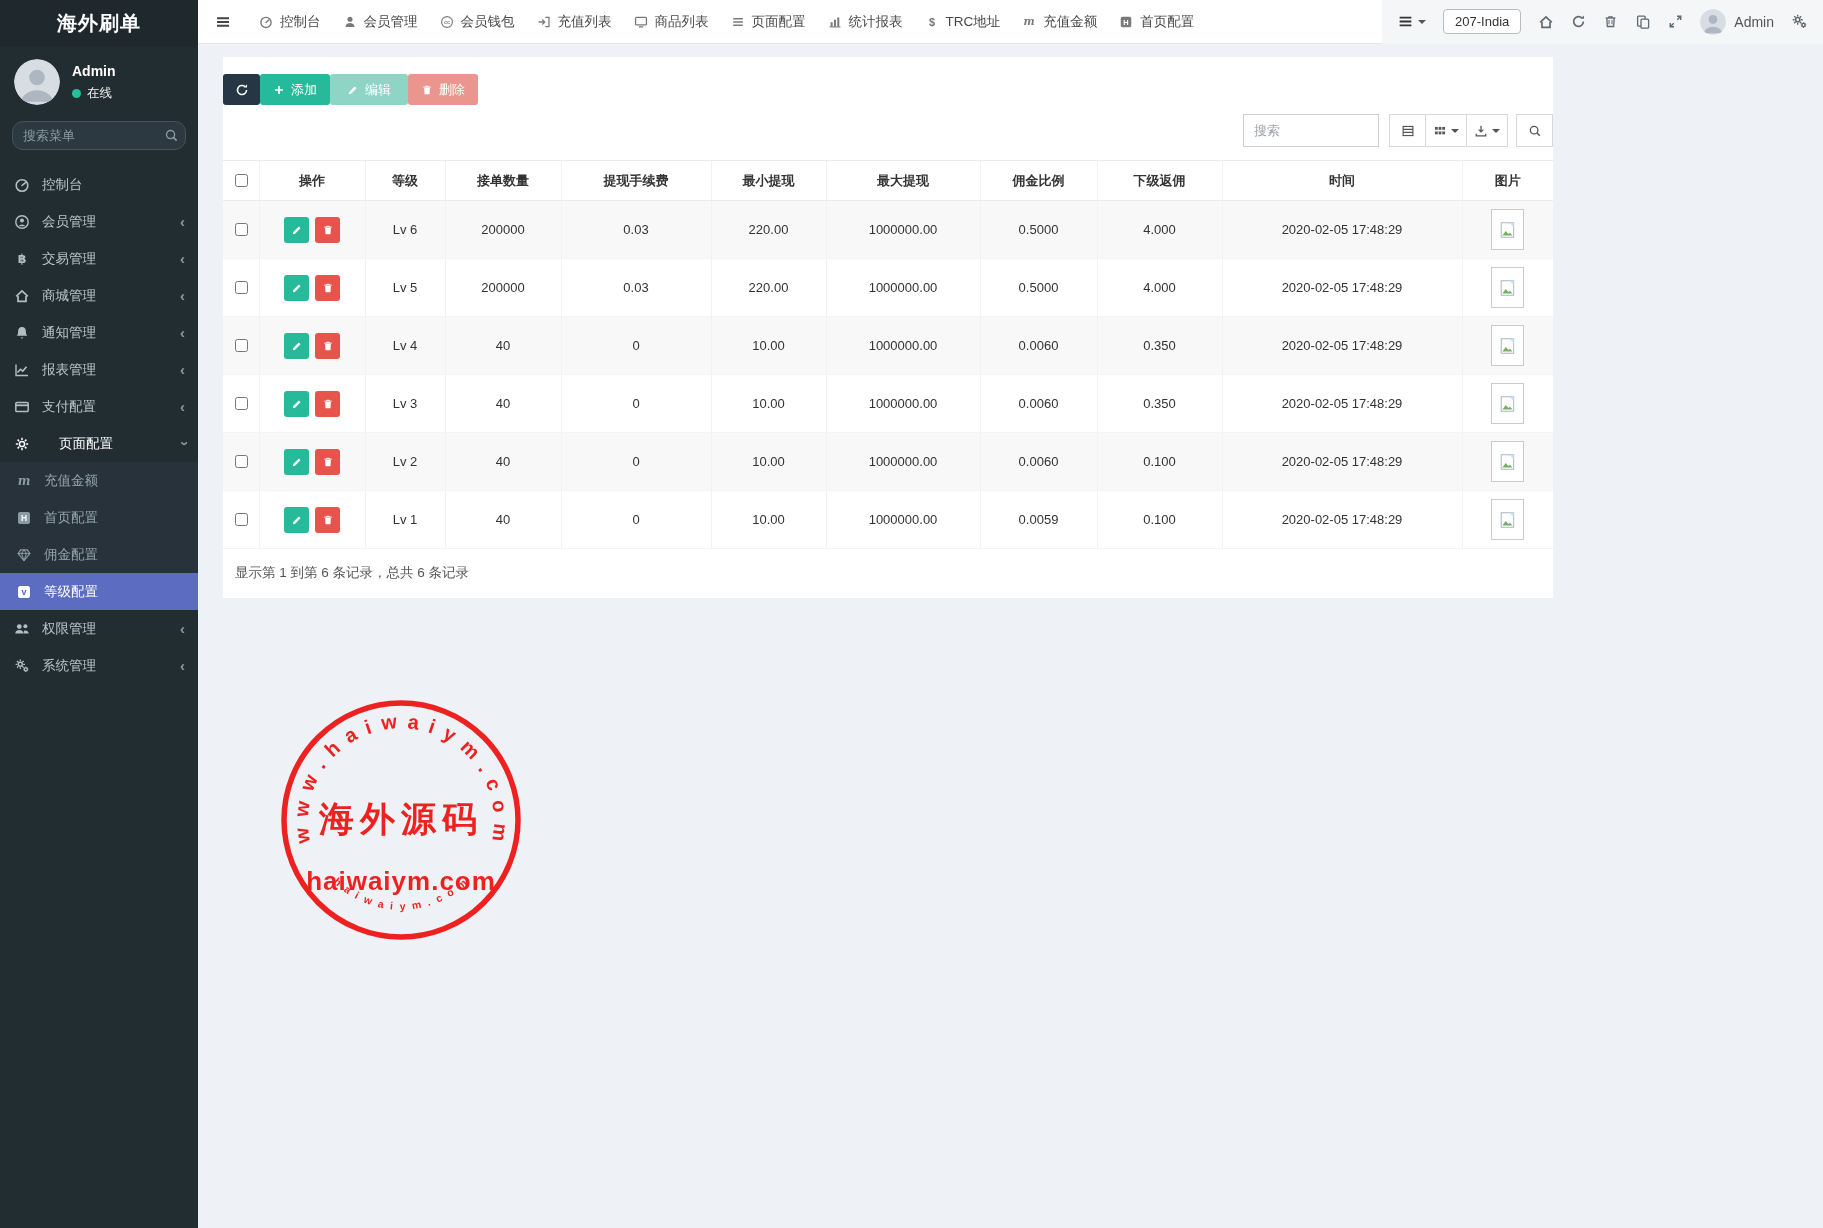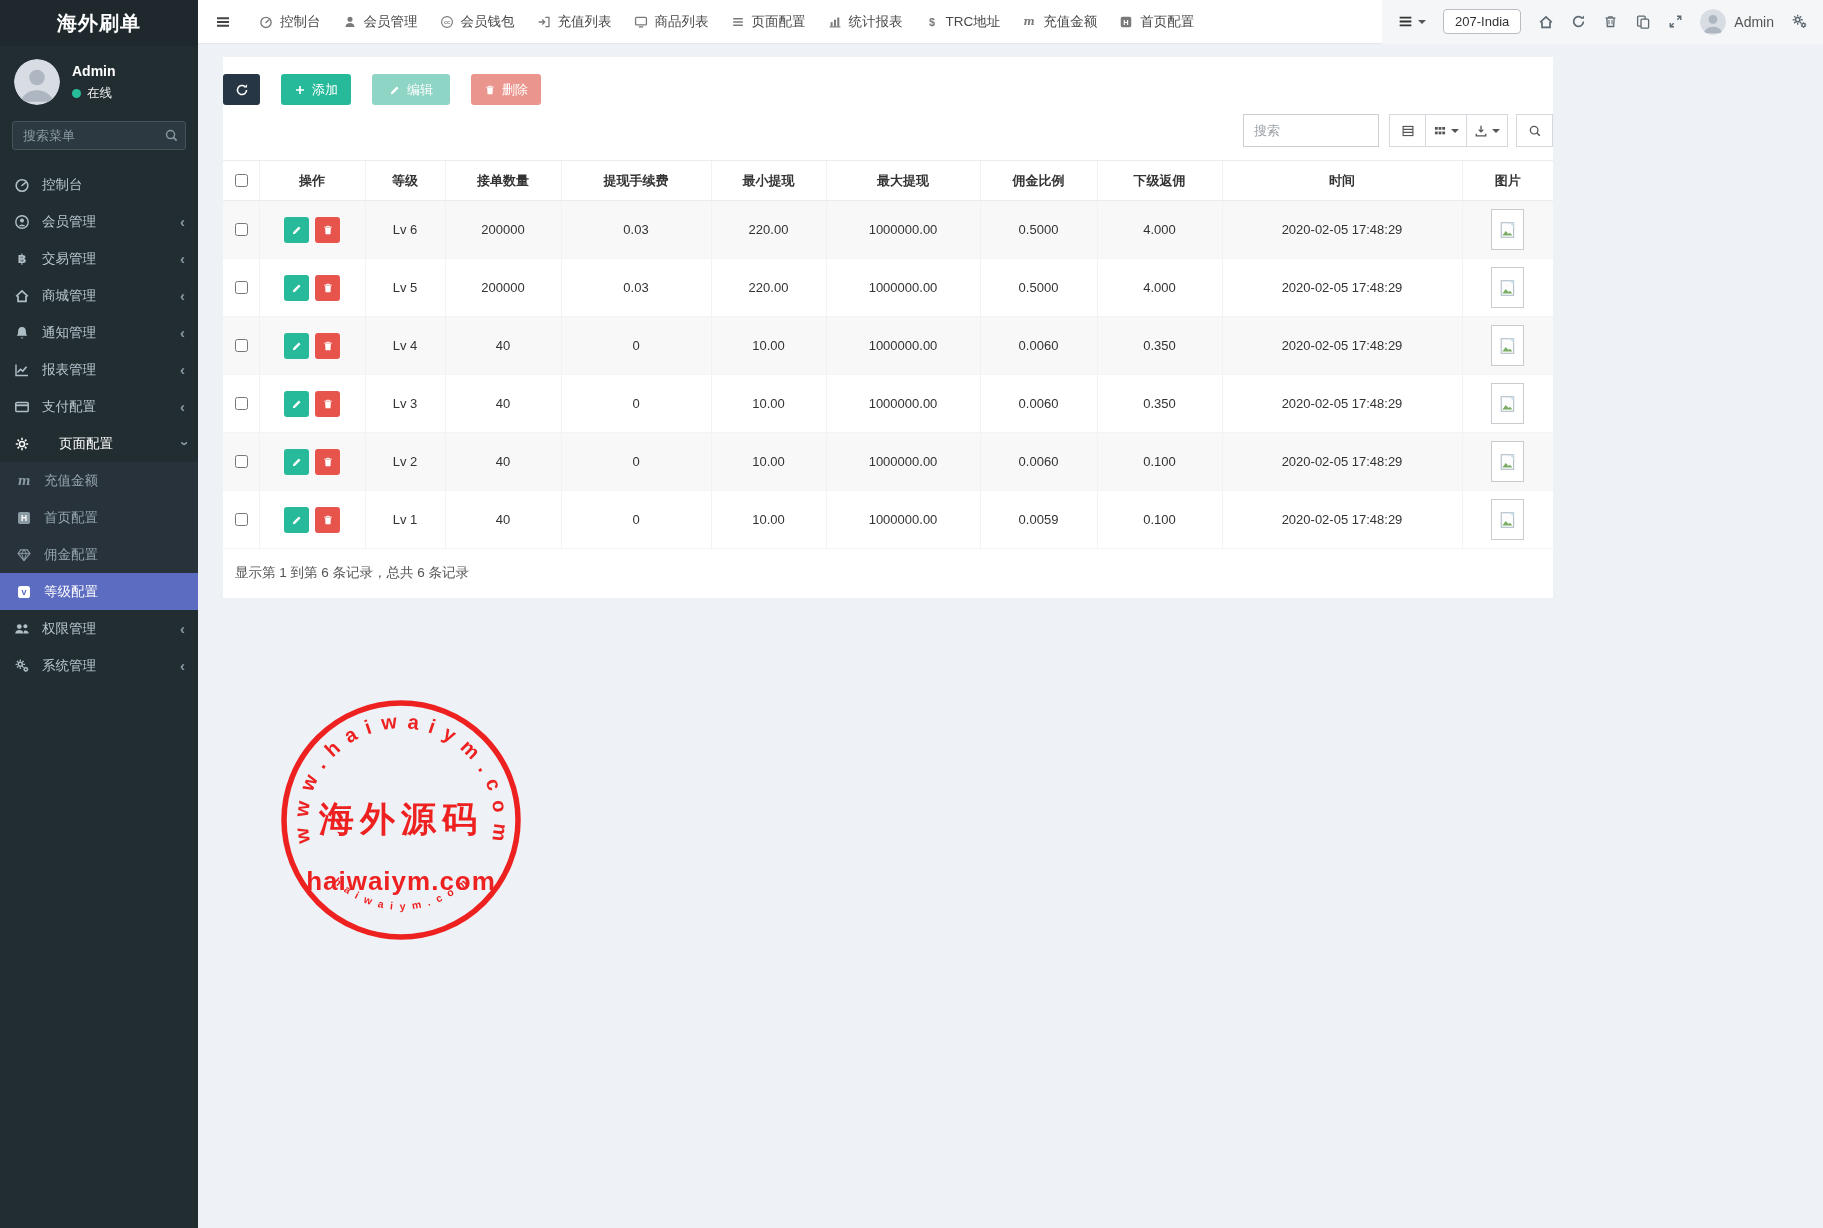--- a/index.html
+++ b/index.html
@@ -13,21 +13,21 @@
   
   #sidebar { position:absolute; left:0; top:0; width:198px; height:1228px; background:#222d32; color:#b8c7ce; z-index:5; }
   .logo { height:46px; line-height:46px; text-align:center; color:#fff; font-size:20px; font-weight:bold; background:#1e282d; letter-spacing:1px; }
   .user-panel { display:flex; padding:13px 14px 10px; gap:12px; align-items:center; }
   .avatar { width:46px; height:46px; border-radius:50%; overflow:hidden; flex:none; }
   .avatar svg { width:100%; height:100%; }
   .user-name { color:#fff; font-weight:bold; font-size:14px; }
   .user-status { font-size:12.5px; color:#f1f1f1; display:flex; align-items:center; gap:6px; margin-top:6px; }
   .dot { width:9px; height:9px; border-radius:50%; background:#27bf9b; }
   .side-search { margin:6px 12px 16px; position:relative; }
-  .side-search input { width:100%; height:29px; background:#2c3940; border:1px solid #44525a; border-radius:3px; color:#5eead4; padding:0 28px 0 10px; font-size:13px; outline:none; font-family:inherit; }
+  .side-search input { width:100%; height:29px; background:#2c3940; border:1px solid #44525a; border-radius:11px; color:#5eead4; padding:0 28px 0 10px; font-size:13px; outline:none; font-family:inherit; }
   .side-search input::placeholder { color:#8a99a1; }
   .side-search .mag { position:absolute; right:7px; top:7px; color:#8a99a1; }
   .menu-item { height:37px; display:flex; align-items:center; padding:0 13px; gap:11px; font-size:13.5px; cursor:pointer; color:#b8c7ce; }
   .mi-icon { width:18px; display:flex; justify-content:center; color:#b0bfc6; }
   .mi-label { flex:1; }
   .mi-chevron { font-size:15px; color:#8a99a1; font-weight:bold; line-height:1; }
   .mi-chevron.open { transform:rotate(-90deg); }
   .menu-item.parent-open { color:#fff;gap:28px; }
   .menu-item.parent-open .mi-icon { color:#fff; }
   .submenu { background:#27323a; }
@@ -45,21 +45,21 @@
   .top-right { margin-left:auto; height:44px; background:#f5f6f7; display:flex; align-items:center; padding:0 15px; gap:17px; }
   .tr-icon { color:#5f6a72; cursor:pointer; display:flex; align-items:center; gap:4px; }
   .region-box { border:1px solid #b9bdc1; background:#fff; border-radius:4px; padding:4px 11px; font-size:13px; color:#333; cursor:pointer; }
   .top-admin { display:flex; align-items:center; gap:8px; font-size:14px; color:#555; cursor:pointer; }
   .top-admin .avatar { width:26px; height:26px; }
   .caret { width:0; height:0; border-top:4px solid #555; border-left:4px solid transparent; border-right:4px solid transparent; }
 
   
   #content-card { position:absolute; left:223px; top:57px; width:1330px; background:#fff; padding-bottom:6px; z-index:1; }
   .toolbar { display:flex; align-items:flex-start; padding:17px 0 13px; }
-  .toolbar-left { display:flex; gap:21px; }
+  .toolbar-left { display:flex; gap:0; }
   .btn { border:none; border-radius:3px; height:31px; display:inline-flex; align-items:center; justify-content:center; color:#fff; font-size:13px; gap:6px; cursor:pointer; font-family:inherit; }
   .btn-refresh { width:37px; background:#263645; }
   .btn-add { background:#26b99a; padding:0 13px; }
   .btn-edit { background:#8fd5c5; padding:0 17px; }
   .btn-del  { background:#ea968e; padding:0 13px; }
   .toolbar-right { margin-left:auto; display:flex; align-items:center;margin-top:40px; }
   .search-input { width:136px; height:33px; border:1px solid #ccd0d4; padding:0 10px; font-size:13px; color:#333; outline:none; font-family:inherit; }
   .search-input::placeholder { color:#9aa0a6; }
   .btn-group { display:flex; margin-left:10px; }
   .vbtn { height:33px; min-width:37px; background:#fff; border:1px solid #d5d9dd; display:inline-flex; align-items:center; justify-content:center; gap:4px; color:#555; cursor:pointer; padding:0 7px; }

